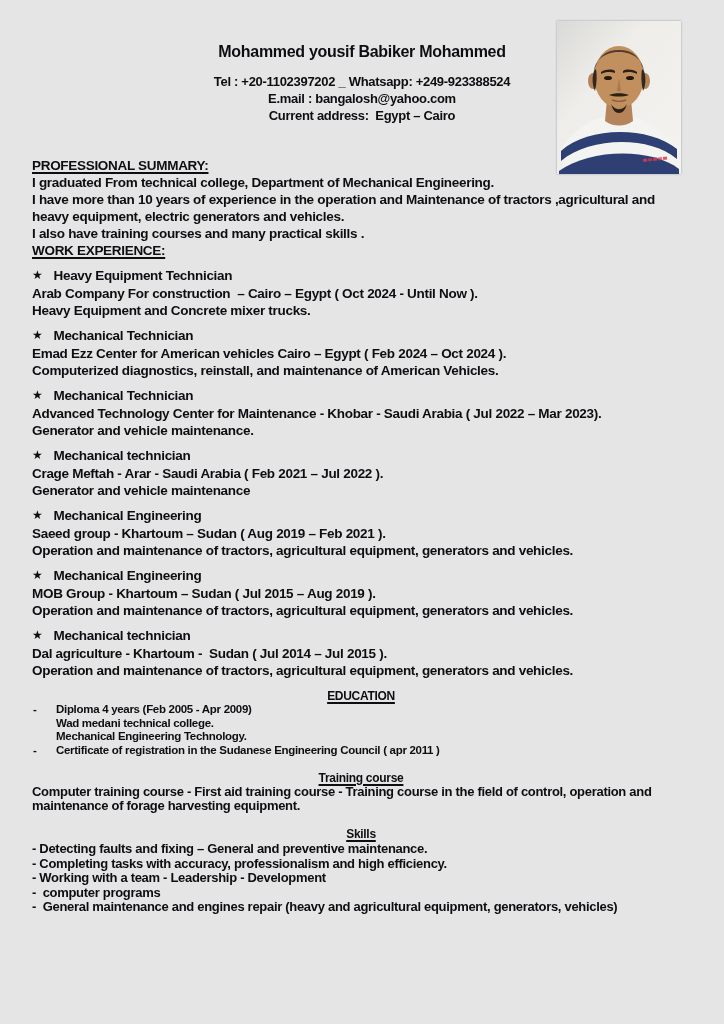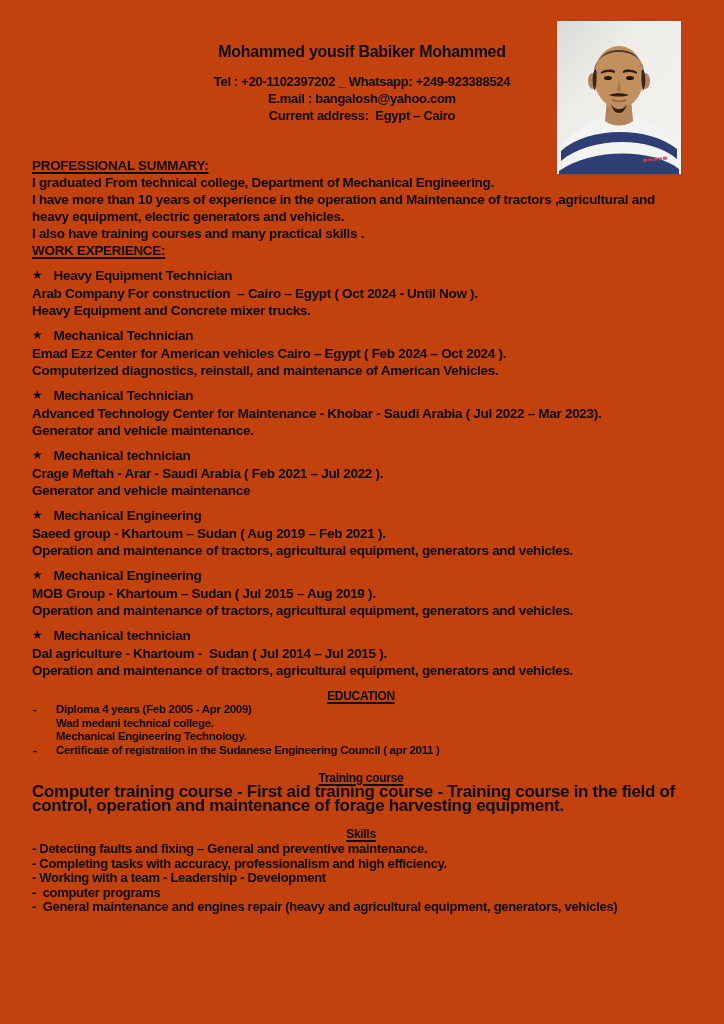--- a/index.html
+++ b/index.html
@@ -1,21 +1,21 @@
 <!DOCTYPE html>
 <html><head>
 <meta charset="utf-8">
 <style>
   * { margin: 0; padding: 0; box-sizing: border-box; }
   html, body { background: #99ccff; }
   .page {
     position: relative;
     width: 724px;
     height: 1024px;
-    background: #c2410c;
+    background: #e5e5e5;
     overflow: hidden;
     font-family: "Liberation Sans", "DejaVu Sans", sans-serif;
     font-weight: 700;
     color: #0d0d12;
     letter-spacing: -0.3px;
   }
   .header { padding-top: 42px; text-align: center; }
   .name { font-size: 16px; line-height: 19px; }
   .contact { margin-top: 12px; font-size: 13px; line-height: 17px; }
   .contact div { white-space: pre-wrap; }
@@ -46,21 +46,21 @@
   .work-sec { }
   .job { margin-top: 8px; }
   .job:first-of-type { margin-top: 1px; }
   .job-title { display: flex; align-items: baseline; font-size: 13.5px; line-height: 17px; }
   .star { font-size: 12px; margin-right: 11px; position: relative; top: -1px; }
   .edu-sec { margin-top: 10px; }
   .edu-row { display: flex; font-size: 11.5px; line-height: 13.5px; }
   .edu-dash { width: 24px; flex: none; padding-left: 1px; }
   .edu-text { white-space: pre-wrap; }
   .training-sec { margin-top: 14px; }
-  .small-line { font-size: 17px; line-height: 13.5px; white-space: pre-wrap; }
+  .small-line { font-size: 13px; line-height: 13.5px; white-space: pre-wrap; }
   .skills-sec { margin-top: 15px; }
   .skill-item { font-size: 13px; line-height: 14.5px; white-space: pre-wrap; }
   .skills-list { margin-top: 1px; }
 </style>
 </head>
 <body>
 
 <div class="page">
 
   <div class="photo">

